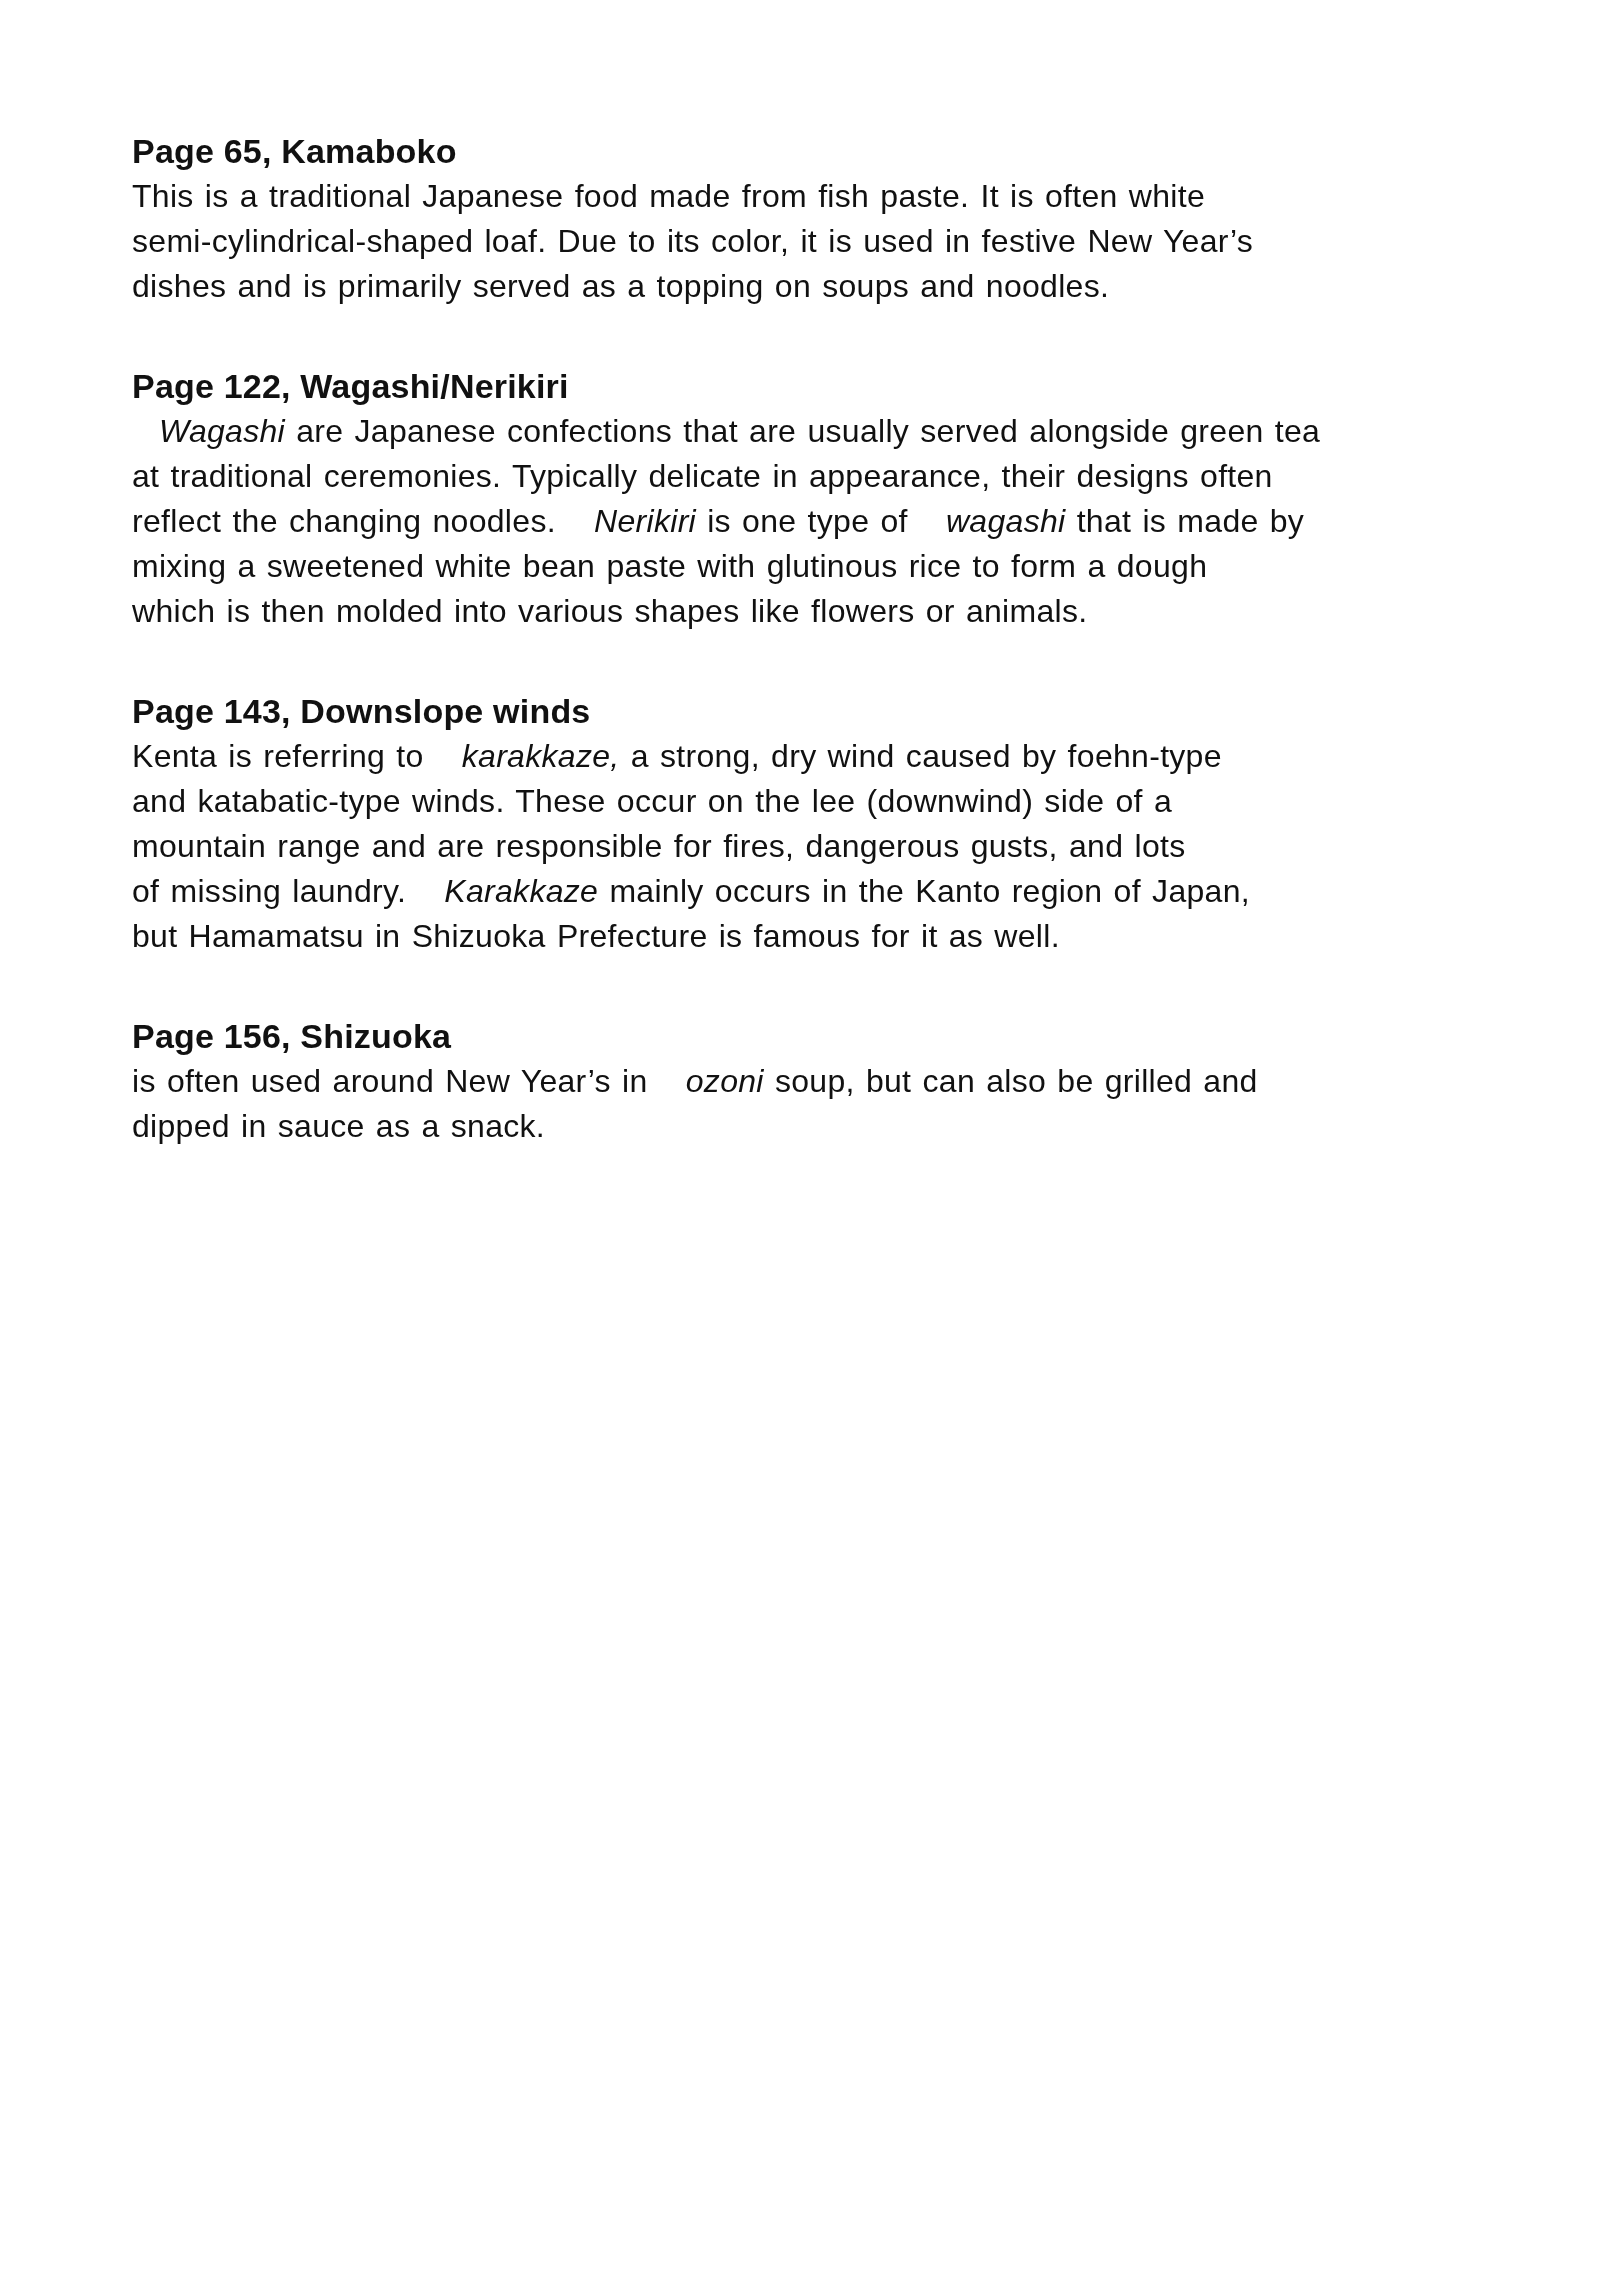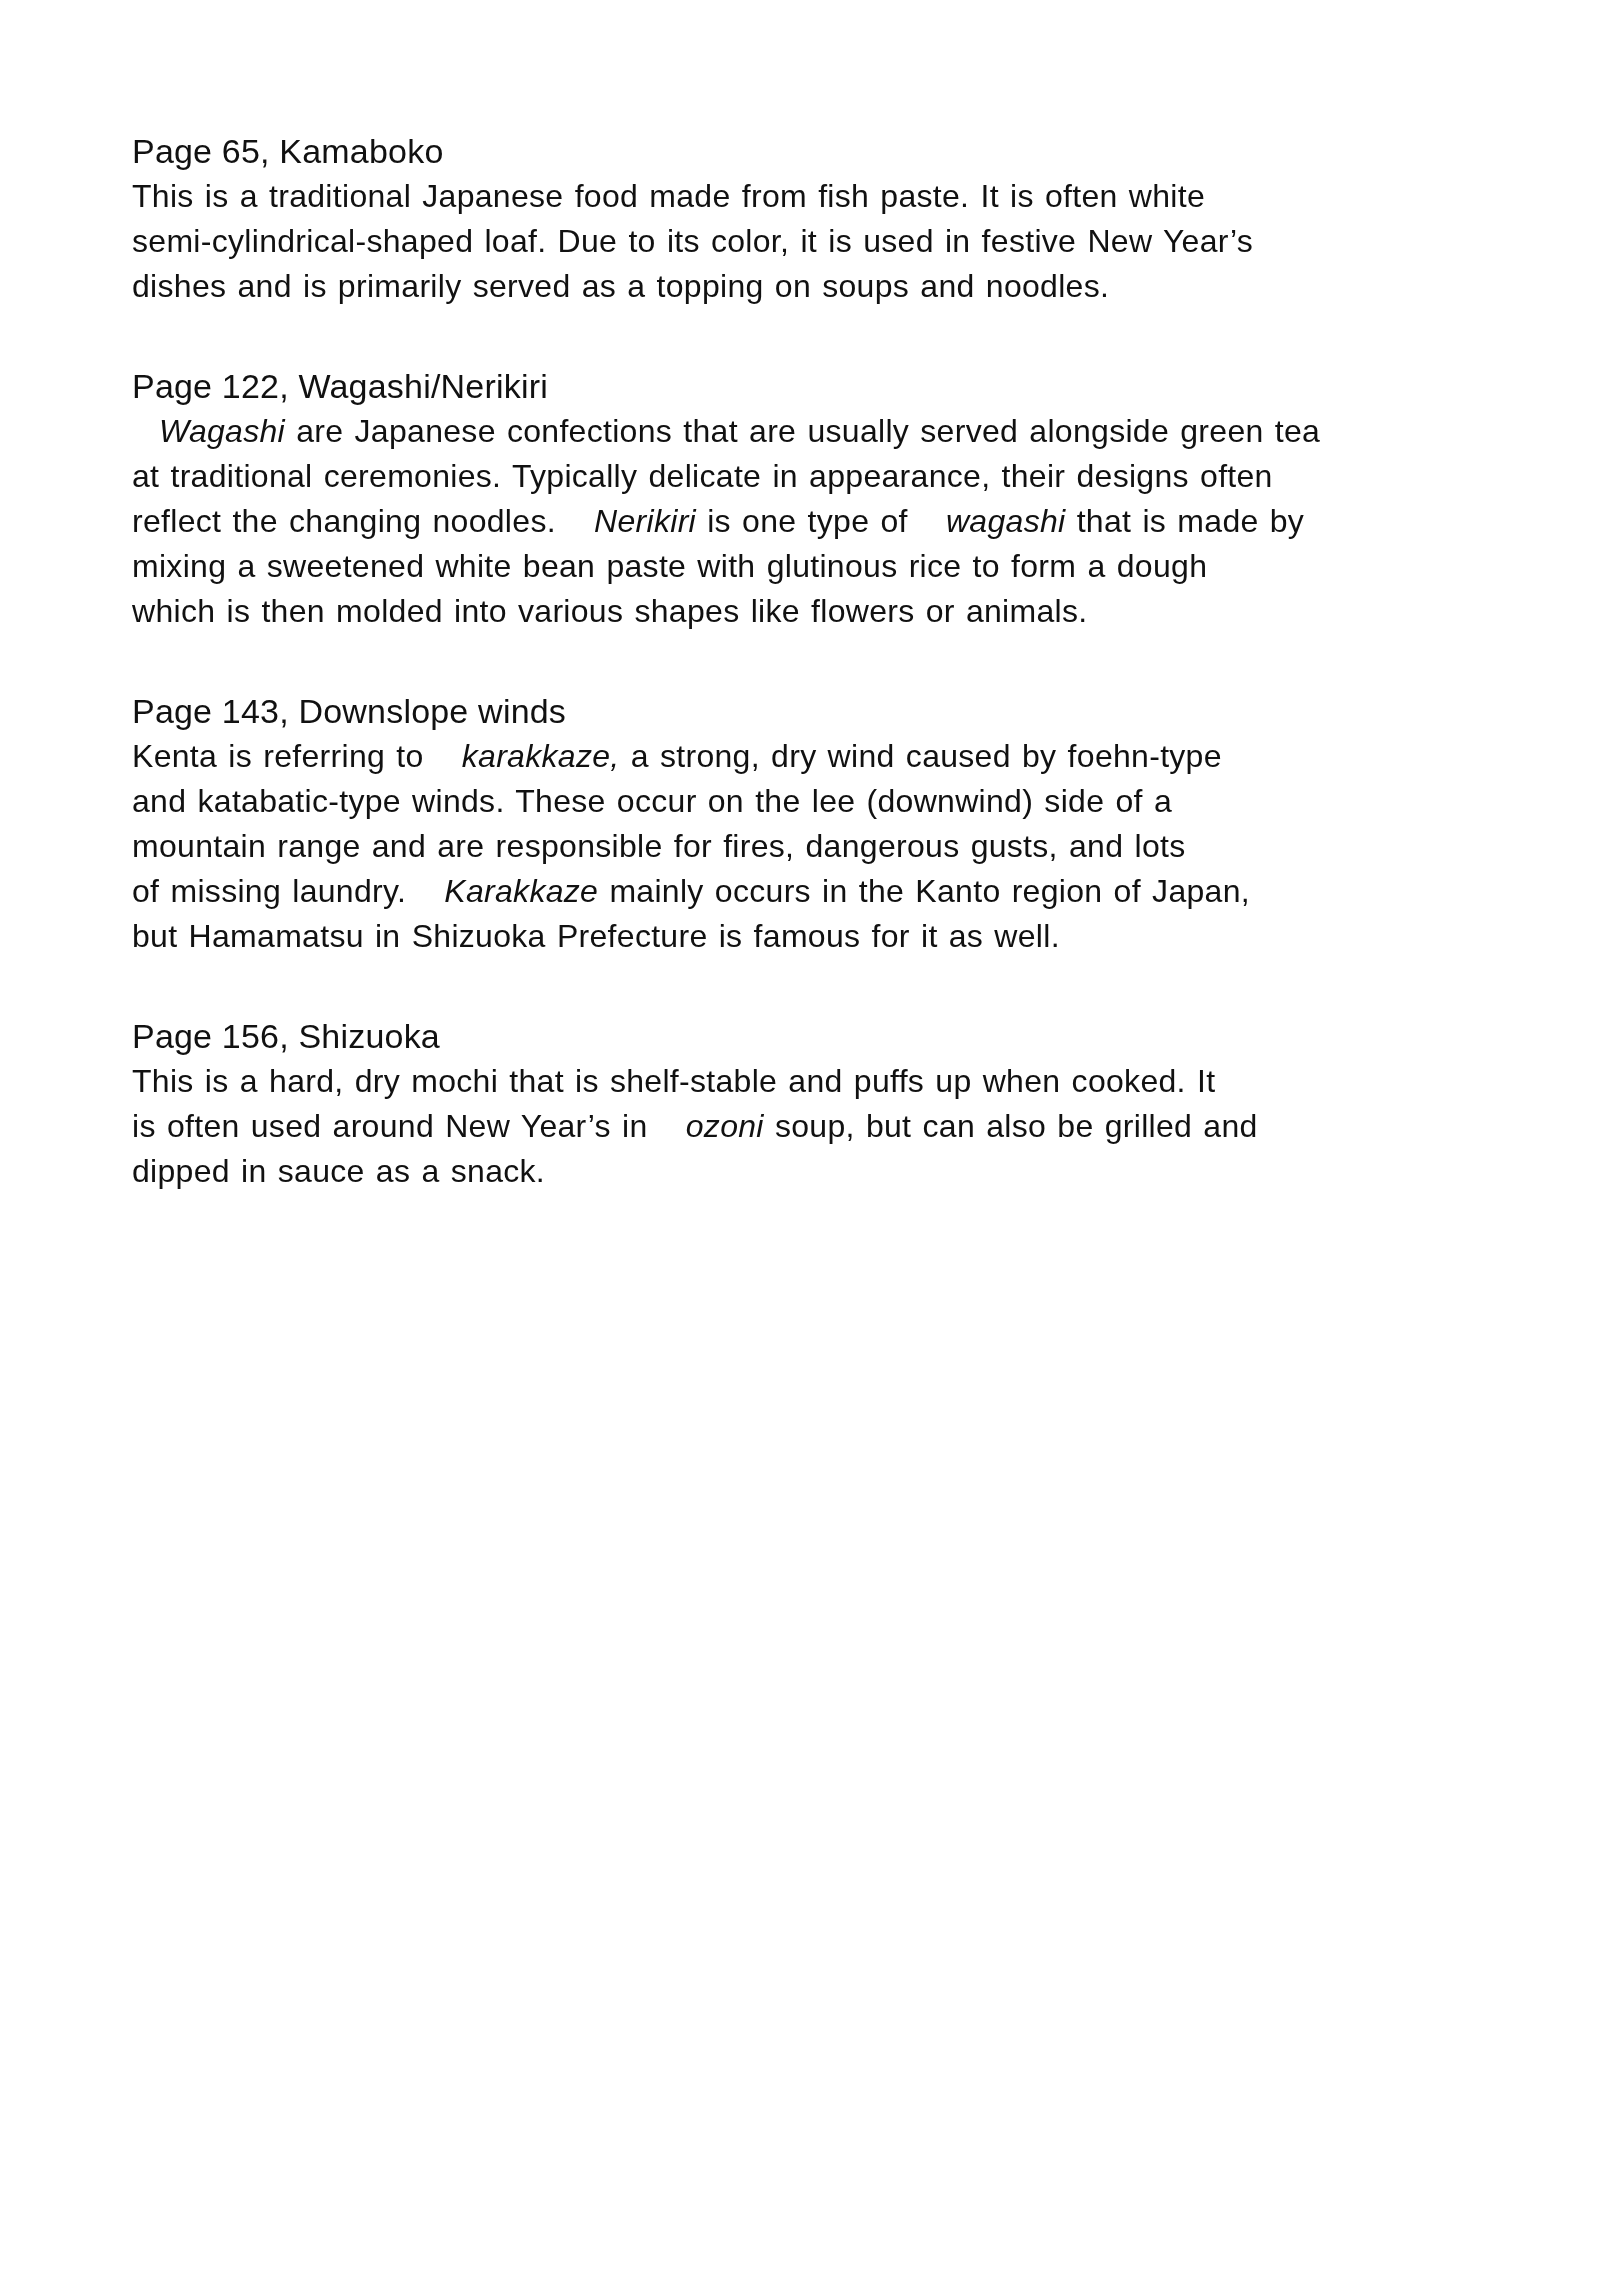--- a/index.html
+++ b/index.html
@@ -20,21 +20,21 @@
     height: 2278px;
     padding: 129px 120px 0 132px;
     background: #ffffff;
   }
   .entry {
     margin: 0 0 55px 0;
   }
   .entry-heading {
     margin: 0;
     font-size: 34px;
-    font-weight: 400;
+    font-weight: 700;
     line-height: 45px;
     letter-spacing: 0.2px;
     white-space: nowrap;
   }
   .entry-body {
     margin: 0;
   }
   .text-line {
     font-size: 32px;
     font-weight: 400;
@@ -77,19 +77,18 @@
           <div class="text-line"><span>Kenta is referring to </span><em>karakkaze,</em><span> a strong, dry wind caused by foehn-type</span></div>
           <div class="text-line"><span>and katabatic-type winds. These occur on the lee (downwind) side of a</span></div>
           <div class="text-line"><span>mountain range and are responsible for fires, dangerous gusts, and lots</span></div>
           <div class="text-line"><span>of missing laundry. </span><em>Karakkaze</em><span> mainly occurs in the Kanto region of Japan,</span></div>
           <div class="text-line"><span>but Hamamatsu in Shizuoka Prefecture is famous for it as well.</span></div>
         </div>
       </section>
       <section class="entry">
         <h2 class="entry-heading">Page 156, Shizuoka</h2>
         <div class="entry-body">
-          <div class="text-line"><span>This is a hard, dry mochi that is shelf-stable and puffs up when cooked. It</span></div>
           <div class="text-line"><span>is often used around New Year’s in </span><em>ozoni</em><span> soup, but can also be grilled and</span></div>
           <div class="text-line"><span>dipped in sauce as a snack.</span></div>
         </div>
       </section>
     </div>
 </main>
 
 </body></html>

